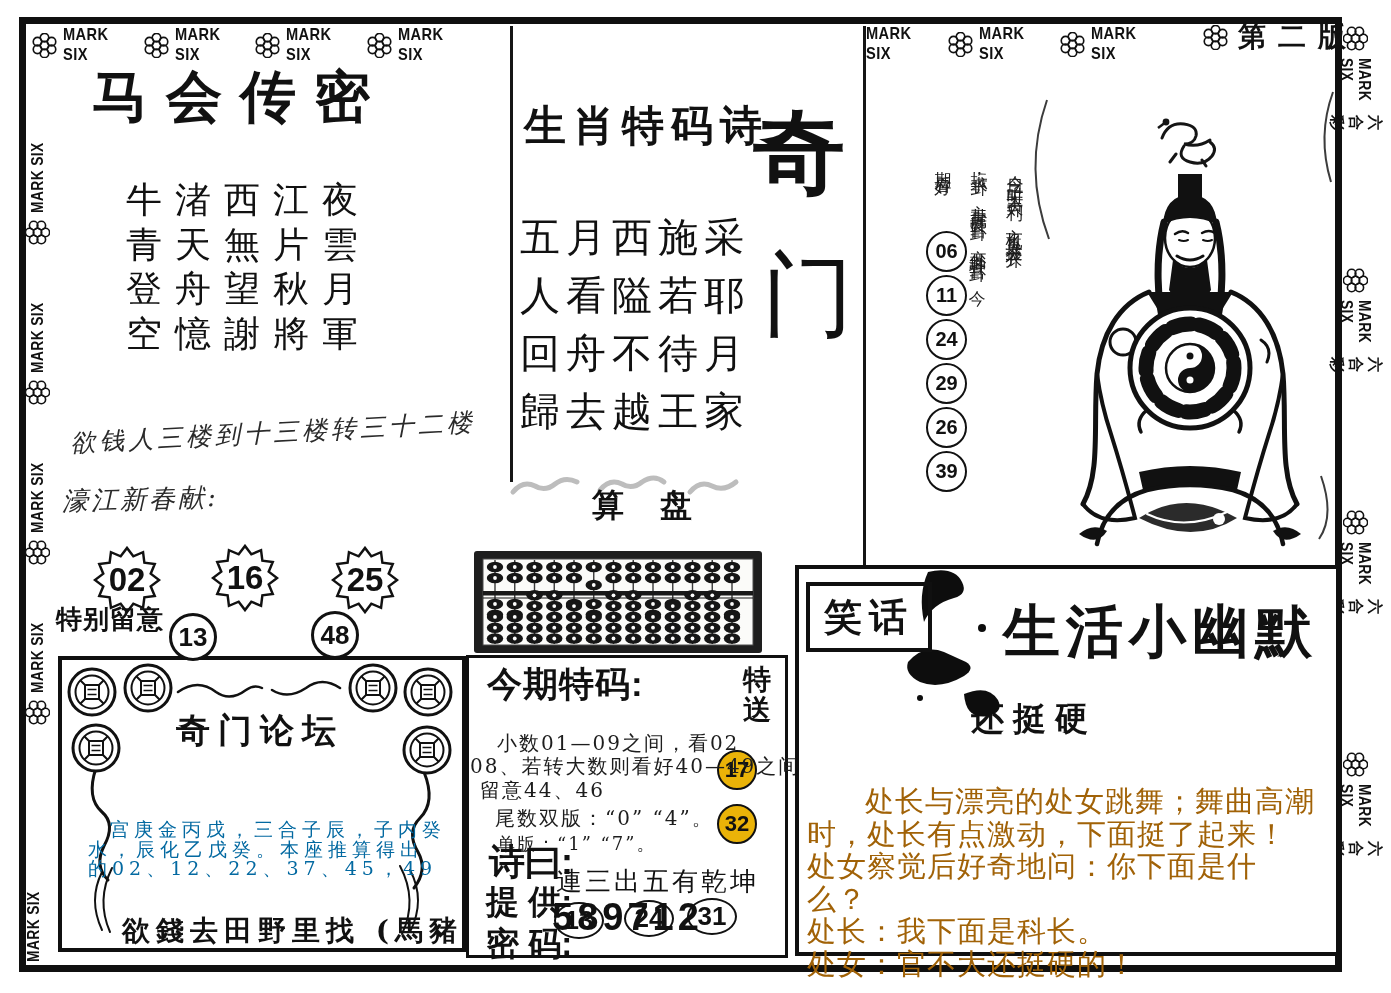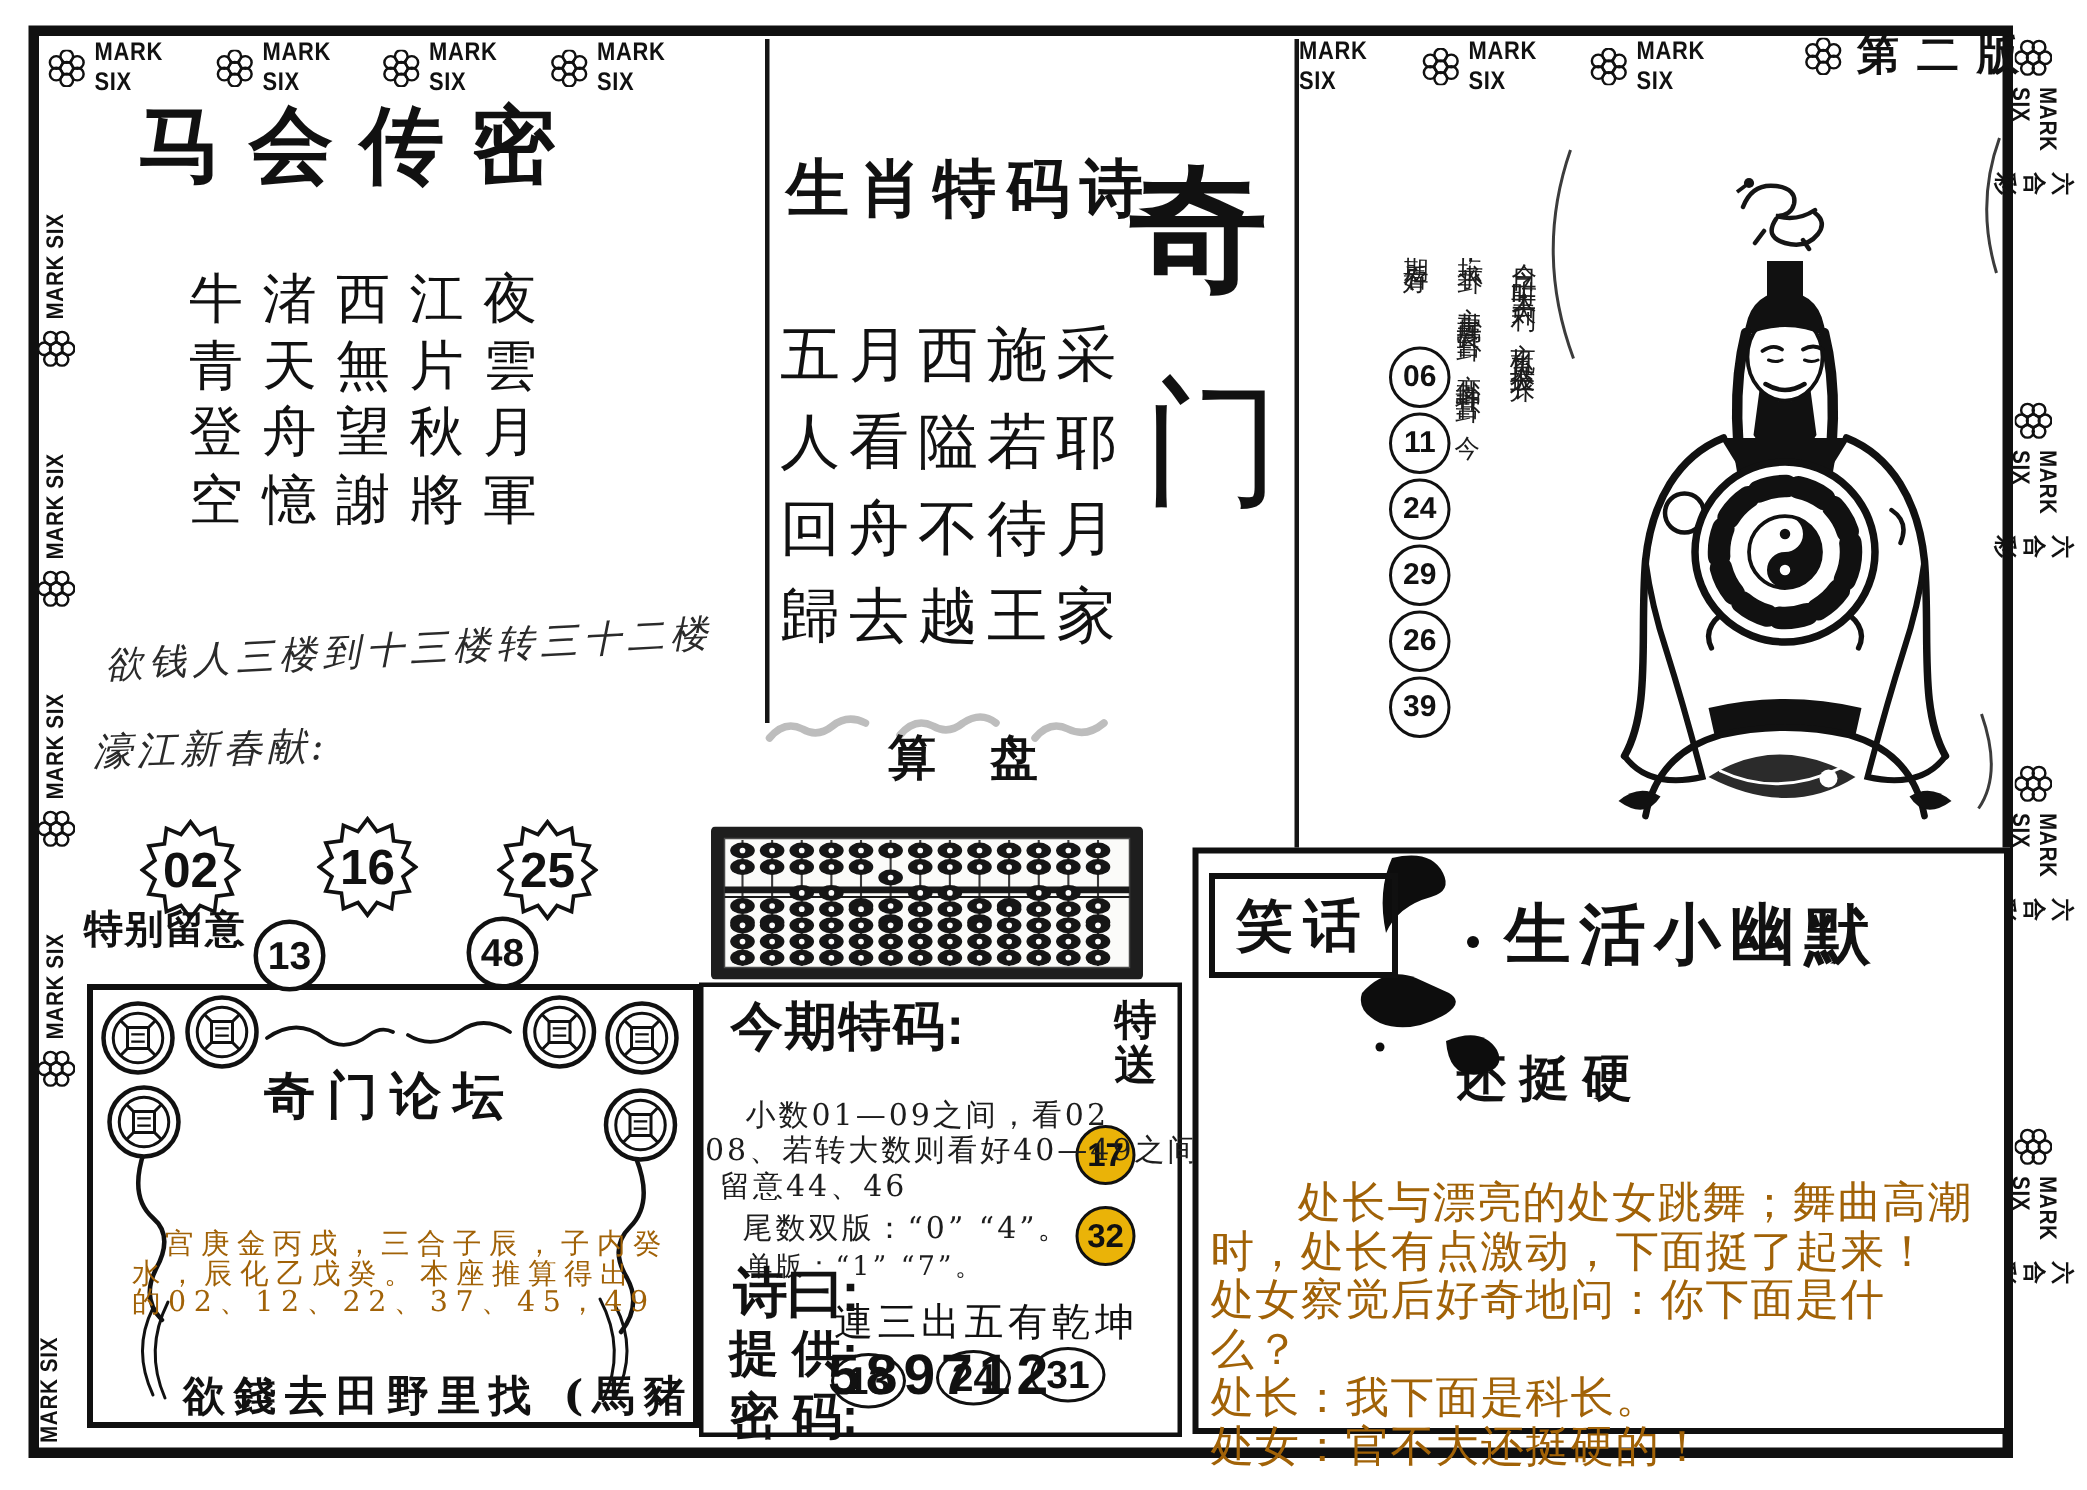--- a/index.html
+++ b/index.html
@@ -68,21 +68,21 @@
   .cnum{position:absolute;width:42px;height:42px;border:3px solid #111;border-radius:50%;background:#fff;
         display:flex;align-items:center;justify-content:center;font-size:26px;font-weight:600;z-index:3;}
   #c13{left:169px;top:613px;} #c48{left:311px;top:611px;}
   
   #forum-box{position:absolute;left:58px;top:656px;width:400px;height:288px;border:4px solid #101010;background:#fff;}
   .coin{position:absolute;width:52px;height:52px;z-index:2;}
   #coin1{left:66px;top:666px;} #coin2{left:122px;top:662px;} #coin3{left:347px;top:662px;}
   #coin4{left:402px;top:666px;} #coin5{left:70px;top:722px;} #coin6{left:401px;top:724px;}
   #forum-strings{position:absolute;left:58px;top:656px;pointer-events:none;}
   #forum-title{left:176px;top:708px;font-size:34px;font-weight:800;letter-spacing:8px;}
-  #forum-body{left:88px;top:820px;font-size:19px;letter-spacing:5px;line-height:19.5px;color:#a16207;}
+  #forum-body{left:88px;top:820px;font-size:19px;letter-spacing:5px;line-height:19.5px;color:#0369a1;}
   #forum-body div:first-child{text-indent:22px;}
   #forum-bottom{left:122px;top:912px;font-size:28px;font-weight:700;letter-spacing:6px;}
   
   #code-box{position:absolute;left:466px;top:655px;width:316px;height:297px;border:3px solid #101010;background:#fff;}
   #code-header{left:487px;top:661px;font-size:35px;font-weight:900;letter-spacing:1px;}
   #side1{left:743px;top:661px;font-size:28px;font-weight:700;}
   #side2{left:743px;top:691px;font-size:28px;font-weight:700;}
   .scirc{position:absolute;width:36px;height:36px;border:2.5px solid #111;border-radius:50%;
          display:flex;align-items:center;justify-content:center;font-size:22px;font-weight:600;background:#eab308;}
   #s17{left:717px;top:750px;} #s32{left:717px;top:804px;}
@@ -96,21 +96,21 @@
         display:flex;align-items:center;justify-content:center;font-size:26px;font-weight:600;background:#fff;}
   #ov13{left:554px;top:902px;} #ov24{left:624px;top:900px;} #ov31{left:687px;top:898px;}
   #pw-label{left:486px;top:922px;font-size:33px;font-weight:900;}
   #password{left:552px;top:896px;font-size:38px;font-weight:700;letter-spacing:4px;z-index:7;}
   
   #joke-box{position:absolute;left:795px;top:565px;width:537px;height:383px;border:4px solid #101010;background:#fff;}
   #joke-tag{position:absolute;left:806px;top:582px;width:118px;height:62px;border:4px solid #101010;
             display:flex;align-items:center;justify-content:center;z-index:2;text-align:right;}
   #joke-tag b{font-size:38px;font-weight:900;letter-spacing:7px;}
   #joke-blobs{position:absolute;left:898px;top:566px;z-index:1;}
-  #joke-title{left:1003px;top:594px;font-size:44px;font-weight:900;letter-spacing:6px;}
+  #joke-title{left:1003px;top:594px;font-size:57px;font-weight:900;letter-spacing:6px;}
   #joke-sub{left:971px;top:697px;font-size:33px;letter-spacing:9px;font-weight:700;}
   #joke-lines{left:807px;top:785px;font-size:29px;line-height:32.5px;letter-spacing:1px;color:#a16207;}
   #joke-lines div:first-child{text-indent:2em;}
 </style>
 </head>
 <body>
 
 <div id="page">
 
   <svg width="0" height="0" style="position:absolute" aria-hidden="true">

